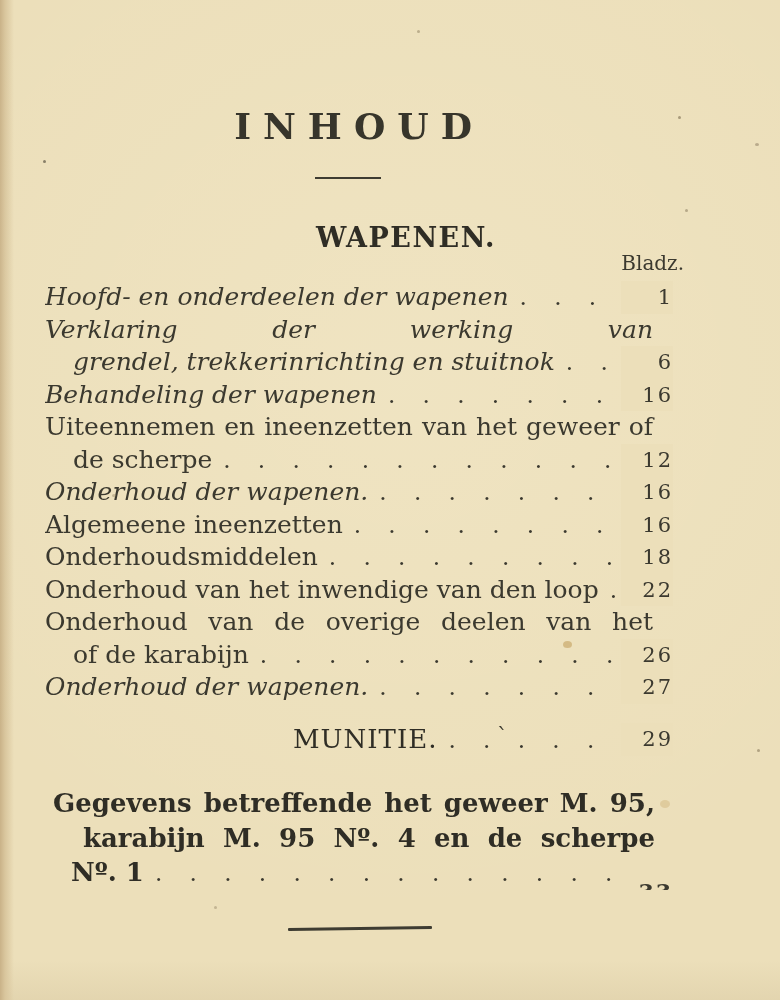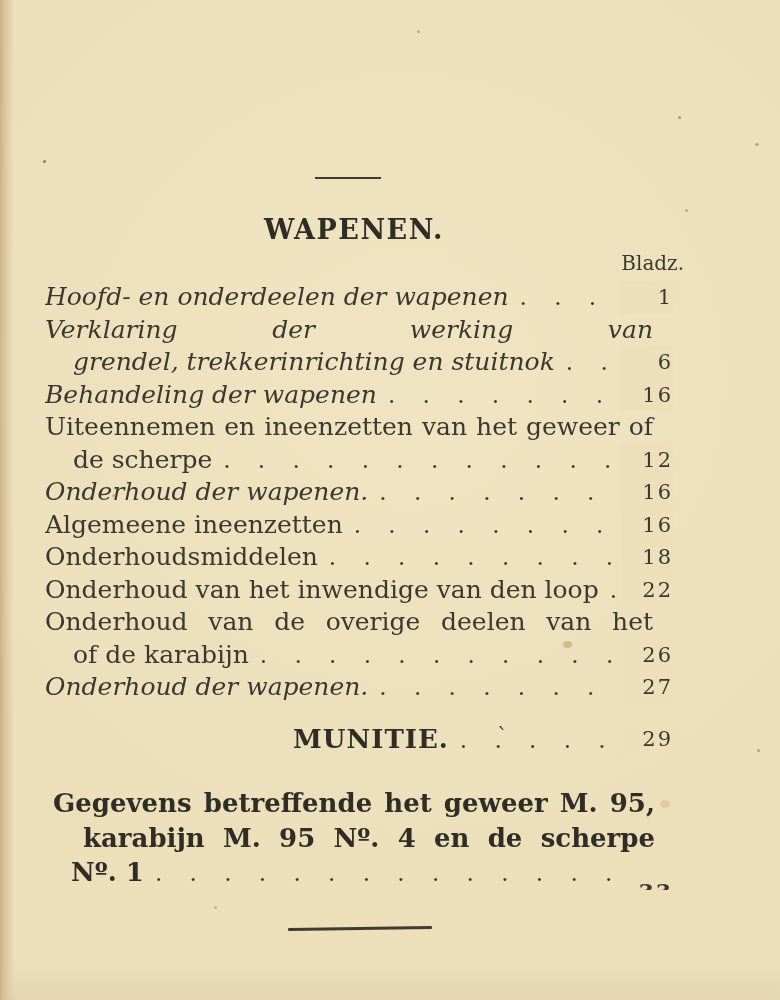--- a/index.html
+++ b/index.html
@@ -24,23 +24,23 @@
   .title{
     position:absolute;top:108px;left:0;width:694px;margin:0;
     text-align:center;font-size:36px;line-height:36px;font-weight:bold;
     letter-spacing:12px;padding-left:12px;color:#37352b;
   }
   .title-rule{
     position:absolute;left:315px;top:177px;width:66px;height:2px;
     background:var(--rule);
   }
   .section-heading{
-    position:absolute;top:216px;left:0;width:708px;margin:0;
+    position:absolute;top:216px;left:0;width:708px;margin:8px;
     text-align:center;font-size:27px;line-height:28px;font-weight:bold;
-    letter-spacing:1.5px;color:var(--ink-bold);
+    letter-spacing:1.5px;color:var(--ink-bold);padding-left:44px;
   }
   .bladz{
     position:absolute;top:251px;right:96px;font-size:20px;color:var(--ink);
   }
   .toc{position:absolute;left:45px;top:281px;width:628px;}
   .toc-row{
     position:relative;height:32.5px;line-height:32.5px;
     white-space:nowrap;overflow:hidden;font-size:25px;
   }
   .toc-row.italic .entry-text{font-style:italic;}
@@ -54,21 +54,21 @@
   }
   .pnum{
     position:absolute;right:0;top:0;height:100%;min-width:44px;
     text-align:right;font-size:21px;letter-spacing:2px;
     background:var(--paper);padding-left:8px;color:var(--ink);
   }
   .munitie{
     position:absolute;left:45px;top:723px;width:628px;height:33px;line-height:33px;
     white-space:nowrap;overflow:hidden;font-size:26px;
   }
-  .m-head{font-weight:bold;letter-spacing:1px;margin-left:248px;color:var(--ink-bold);}
+  .m-head{font-weight:normal;letter-spacing:1px;margin-left:248px;color:var(--ink-bold);}
   .stray-mark{
     position:absolute;left:497px;top:724px;font-size:22px;color:var(--ink);
   }
   .gegevens{
     position:absolute;left:53px;top:786px;width:620px;
     font-weight:bold;font-size:26px;color:var(--ink-bold);
   }
   .g-line{
     position:relative;height:34.5px;line-height:34.5px;
     white-space:nowrap;overflow:hidden;
@@ -85,20 +85,21 @@
     position:absolute;left:288px;top:927px;width:144px;height:3px;
     background:var(--rule);transform:rotate(-0.8deg);border-radius:1px;
   }
   .speck{position:absolute;border-radius:50%;}
 </style>
 </head>
 <body>
 
 <div class="page">
 
+  <h1 class="title">INHOUD</h1>
 
   <div class="title-rule"></div>
 
   <h2 class="section-heading">WAPENEN.</h2>
 
   <div class="bladz">Bladz.</div>
 
   <div class="toc" id="toc-rows">
       <div class="toc-row italic"><span class="entry-text">Hoofd- en onderdeelen der wapenen</span><span class="leader">. . . . . . .</span><span class="pnum">1</span></div>
       <div class="toc-row italic justify"><span class="entry-text">Verklaring der werking van repeteermechanisme,</span></div>

